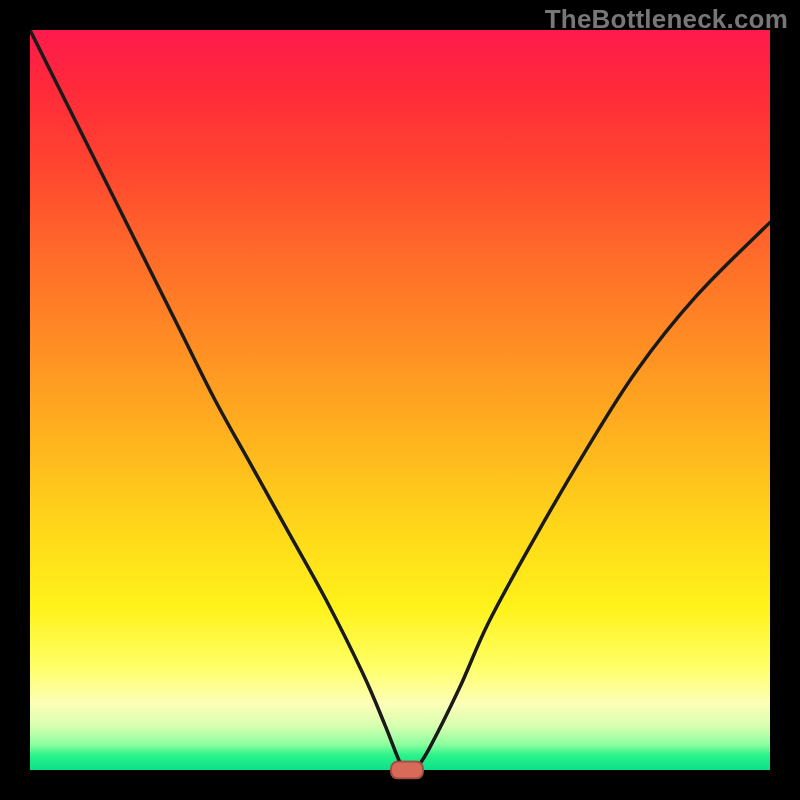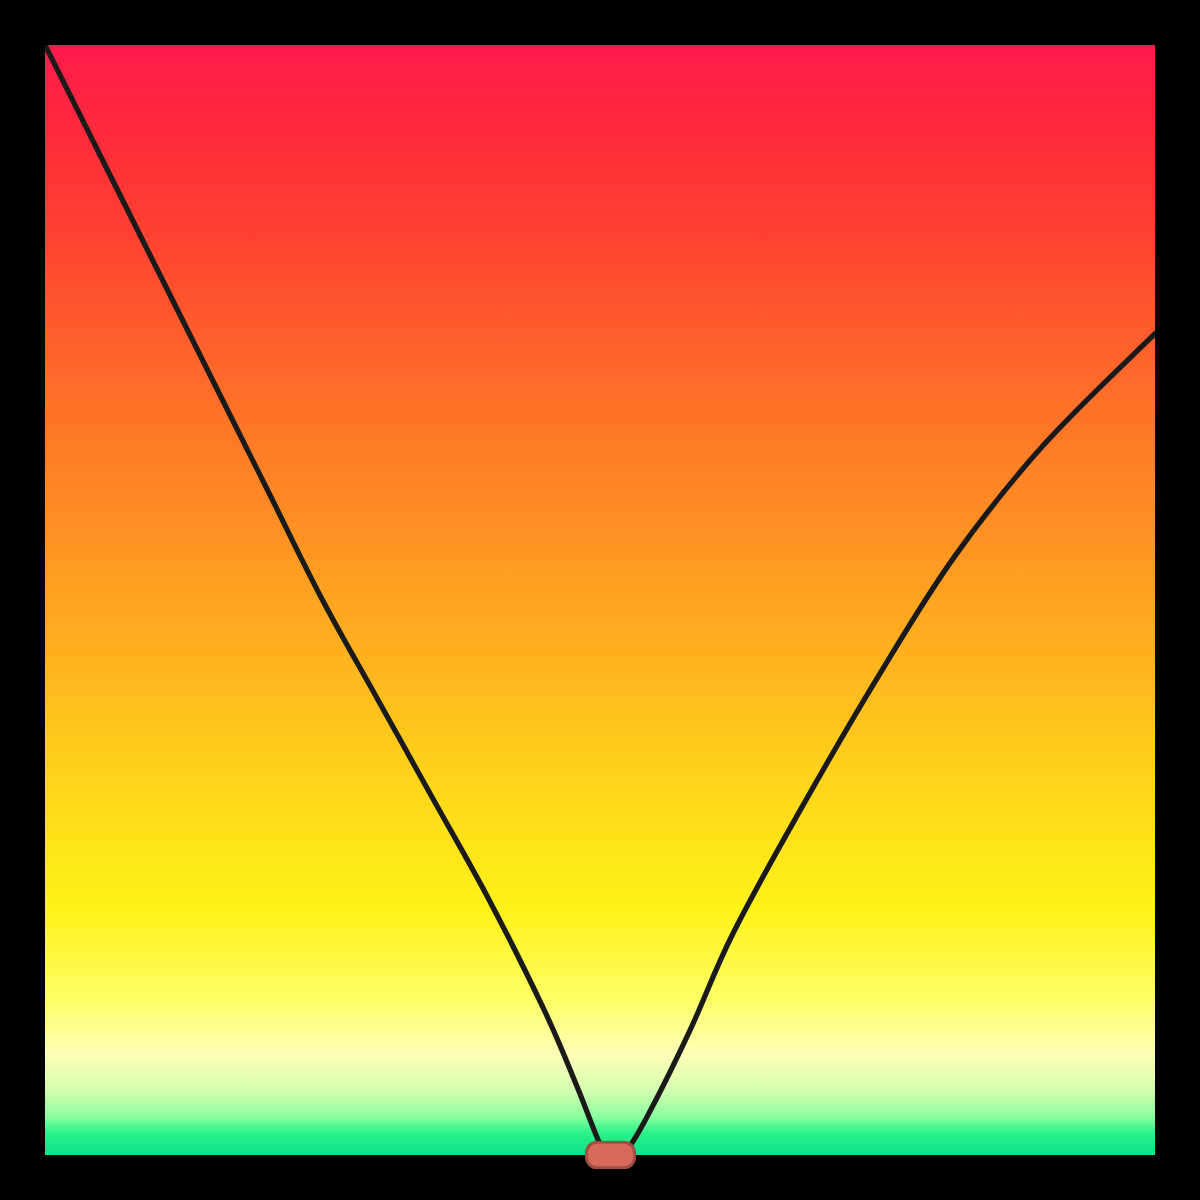--- a/index.html
+++ b/index.html
@@ -65,20 +65,21 @@
     font-weight: 600;
     letter-spacing: 0.2px;
     text-align: right;
   }
 </style>
 </head>
 <body>
 
 <div class="stage">
 
+  <div class="watermark-wrap">TheBottleneck.com</div>
 
   <div class="plot">
     <svg class="curve-svg" viewBox="0 0 740 740" preserveAspectRatio="none">
       <path fill="none" stroke-width="3.5" stroke-linecap="round" stroke="#1a1a1a" d="M 0.00 0.00 C 6.66 13.32, 23.68 47.36, 37.00 74.00 C 50.32 100.64, 60.68 121.36, 74.00 148.00 C 87.32 174.64, 97.68 195.36, 111.00 222.00 C 124.32 248.64, 134.68 269.36, 148.00 296.00 C 161.32 322.64, 171.68 344.69, 185.00 370.00 C 198.32 395.31, 208.68 412.62, 222.00 436.60 C 235.32 460.58, 245.68 479.22, 259.00 503.20 C 272.32 527.18, 282.68 544.49, 296.00 569.80 C 309.32 595.11, 322.34 621.16, 333.00 643.80 C 343.66 666.44, 348.54 679.62, 355.20 695.60 C 361.86 711.58, 366.00 724.61, 370.00 732.60 C 374.00 740.59, 374.74 738.67, 377.40 740.00 C 380.06 741.33, 380.80 744.00, 384.80 740.00 C 388.80 736.00, 391.61 732.45, 399.60 717.80 C 407.59 703.15, 418.54 681.24, 429.20 658.60 C 439.86 635.96, 445.48 618.64, 458.80 592.00 C 472.12 565.36, 485.88 541.24, 503.20 510.60 C 520.52 479.96, 536.35 452.44, 555.00 421.80 C 573.65 391.16, 586.82 368.37, 606.80 340.40 C 626.78 312.43, 642.02 293.04, 666.00 266.40 C 689.98 239.76, 726.68 205.72, 740.00 192.40"></path>
     </svg>
     <div class="marker" style="left: 377.4px; top: 740px;"></div>
   </div>
 
 </div>
 

